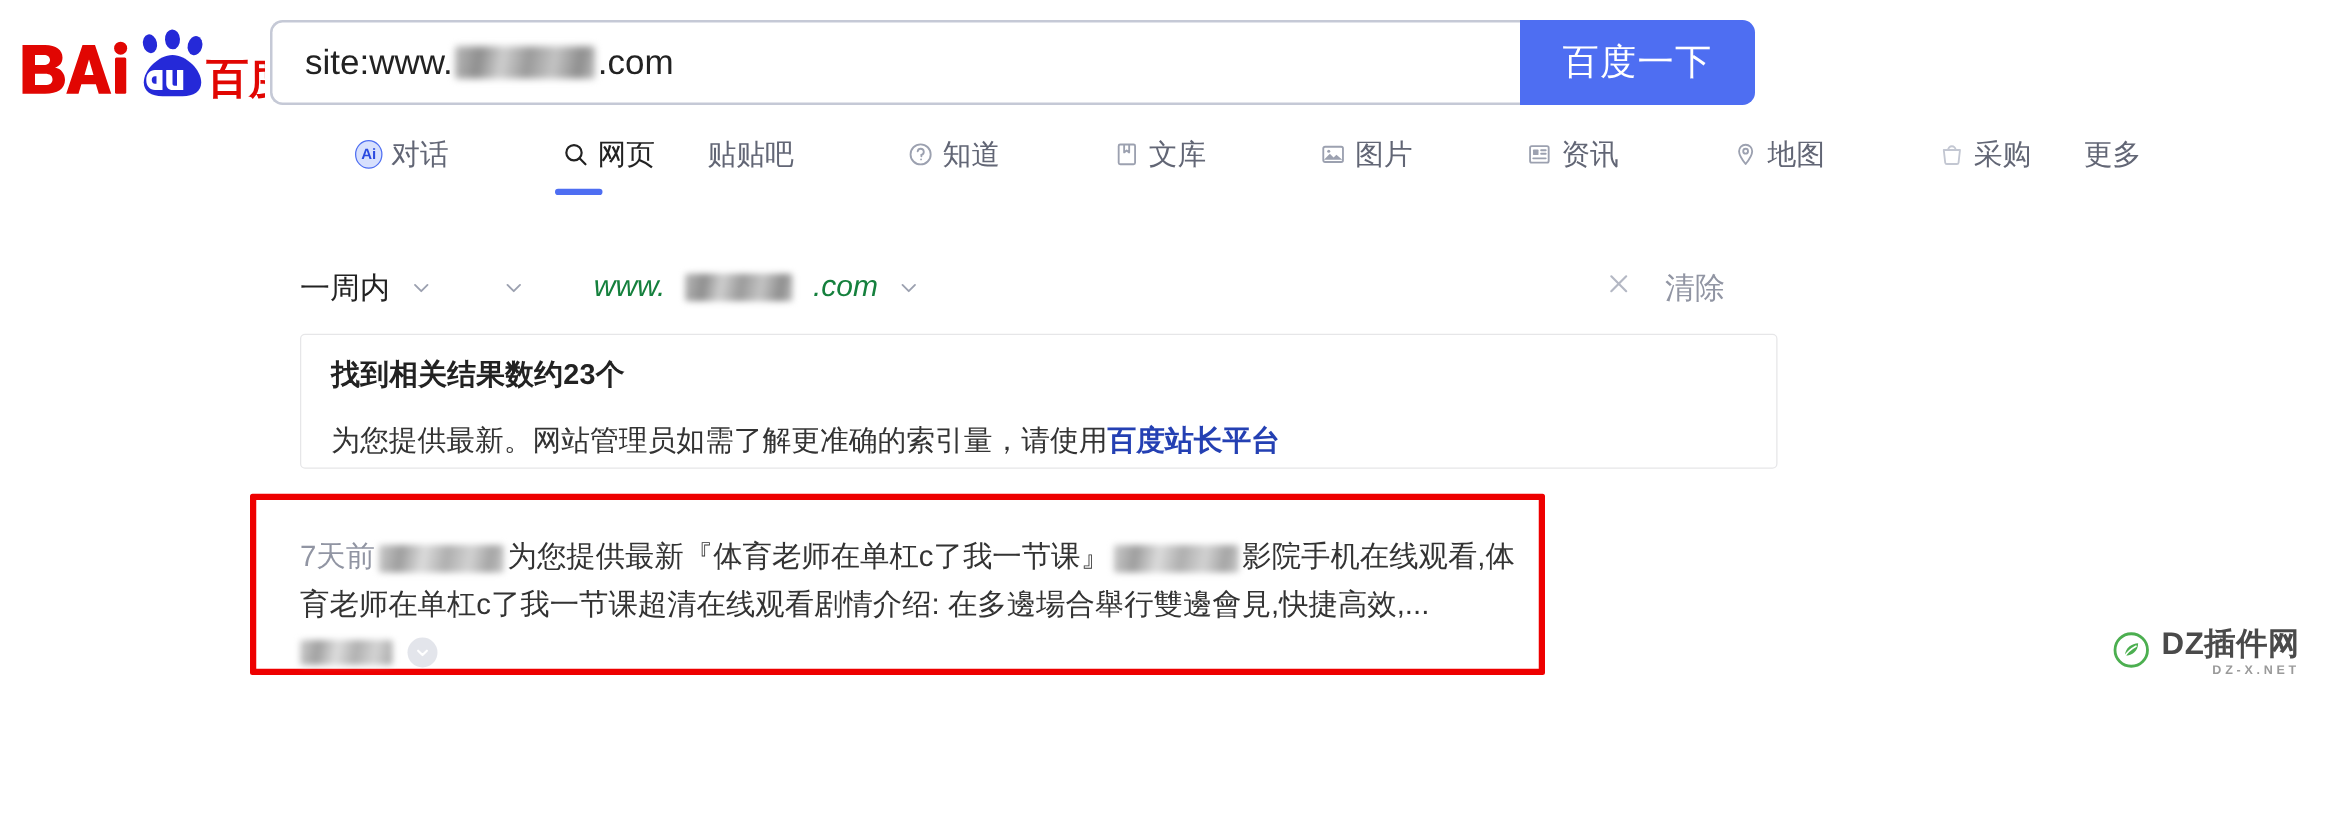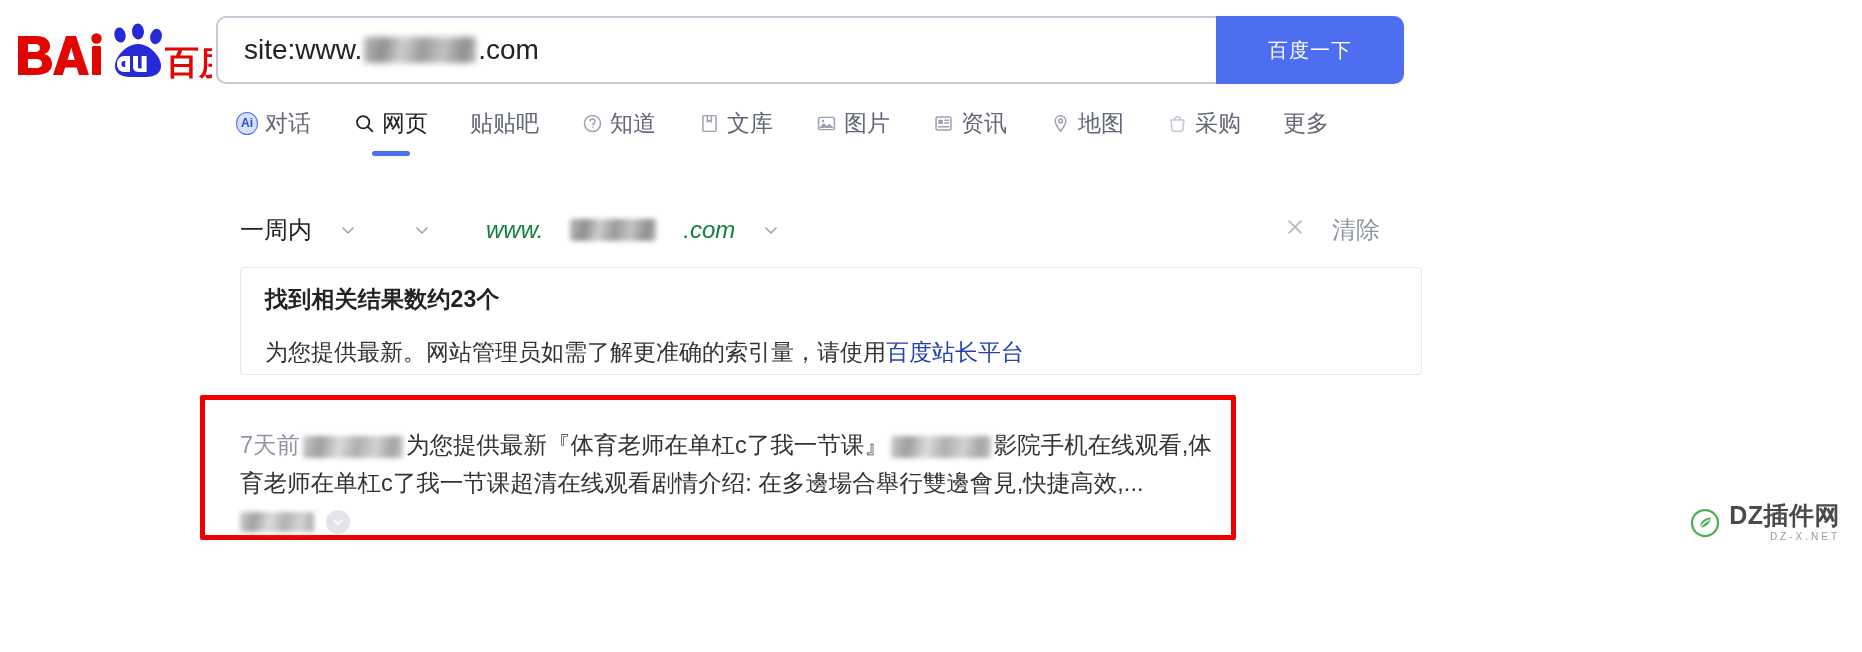--- a/index.html
+++ b/index.html
@@ -53,63 +53,63 @@
     padding-right: 12px;
   }
   .sicon { width: 46px; height: 46px; display:flex; align-items:center; justify-content:center; cursor:pointer; }
   .sdiv { width:1px; height:24px; background:#e3e5eb; margin: 0 6px; }
 
   .search-btn {
     position: absolute; left: 1000px; top: 0;
     width: 188px; height: 68px;
     background: #4e6ef2;
     border-radius: 0 10px 10px 0;
-    color: #fff; font-size: 20px;
+    color: #fff; font-size: 29px;
     display: flex; align-items: center; justify-content: center;
     cursor: pointer; letter-spacing: 1px;
     border: none;
     font-family: "Liberation Sans", "DejaVu Sans", sans-serif;
   }
 
   
   .navbar {
     position: absolute; left: 236px; top: 100px;
     height: 46px;
     display: flex; align-items: center; gap: 0;
   }
   .navtab {
     display: flex; align-items: center; gap: 7px;
     font-size: 23px; color: #626675;
     margin-right: 42px; cursor: pointer;
     position: relative; height: 46px;
     white-space: nowrap;
   }
   .navtab.active { color: #222; font-weight: normal; }
-  .navtab .tabicon { display:flex; align-items:center; justify-content:center; width:22px; height:22px; }
+  .navtab .tabicon { display:flex; align-items:center; justify-content:center; width:22px; height:22px;margin-left:48px; }
   .navtab .underline {
     position: absolute; left: 50%; transform: translateX(-50%);
     bottom: -10px; width: 38px; height: 5px; border-radius: 3px;
     background: #4e6ef2;
   }
   .ai-badge {
     width: 23px; height: 23px; border-radius: 50%;
     background: #d7e0fd; border: 1.5px solid #4e6ef2;
     display:flex; align-items:center; justify-content:center;
     color:#2a4ae0; font-size: 12px; font-weight: bold;
     font-family: "Liberation Sans", sans-serif;
   }
 
   
   .filters {
     position: absolute; left: 240px; top: 208px;
     height: 44px; display: flex; align-items: center;
     width: 1180px;
   }
   .filter {
-    display: flex; align-items: center; gap: 26px;
+    display: flex; align-items: center; gap: 15px;
     font-size: 24px; margin-right: 54px; cursor: pointer;
     white-space: nowrap;
   }
   .filter.dark { color: #222; }
   .filter.gray { color: #9195a3; }
   .filter.domain { color: #15803d; font-style: italic; }
   .chev { display: flex; align-items: center; }
   .clear-btn {
     margin-left: auto; display: flex; align-items: center; gap: 26px;
     font-size: 24px; color: #9195a3; cursor: pointer; padding-right: 40px;
@@ -124,21 +124,21 @@
   .infobox {
     position: absolute; left: 240px; top: 267px;
     width: 1182px; height: 108px;
     border: 1px solid #e6e6e8;
     border-radius: 4px;
     background: #fff;
     padding: 16px 35px 0 24px;
   }
   .info-title { font-size: 23px; color: #222; font-weight: bold; letter-spacing: .2px; }
   .info-sub { font-size: 23px; color: #333; margin-top: 22px; }
-  .info-sub a { color: #2440b3; text-decoration: none; }
+  .info-sub a { color: #2440b3; text-decoration: none; font-weight: bold; }
 
   
   .result-highlight {
     position: absolute; left: 200px; top: 395px;
     width: 1036px; height: 145px;
     border: 5px solid #ee0000;
     border-radius: 2px;
     background: #fff;
   }
   .result-inner { position: absolute; left: 240px; top: 408px; width: 1000px; }
@@ -171,25 +171,25 @@
   }
   .more-arrow {
     width: 24px; height: 24px; border-radius: 50%;
     background: #e3e5eb; display:flex; align-items:center; justify-content:center;
     cursor: pointer;
   }
 
   
   .watermark {
     position: absolute; right: 22px; bottom: 110px;
-    display: flex; align-items: flex-end; gap: 9px;
+    display: flex; align-items: center; gap: 9px;
   }
   .wm-text { display: flex; flex-direction: column; line-height: 1; }
   .wm-main { font-size: 25px; color: #4a4a4a; font-weight: bold; letter-spacing: .5px; }
-  .wm-sub { font-size: 10px; color: #9a9a9a; letter-spacing: 3px; margin-top: 4px; text-align: right; }
+  .wm-sub { font-size: 10px; color: #9a9a9a; letter-spacing: 3px; margin-top: 4px; text-align: right; font-weight: bold; }
 </style>
 </head>
 <body>
 
 <div class="page">
 
   <div class="logo">
     <svg width="196" height="62" viewBox="0 0 196 62" xmlns="http://www.w3.org/2000/svg" aria-hidden="true">
 
       <g fill="#e10602">

